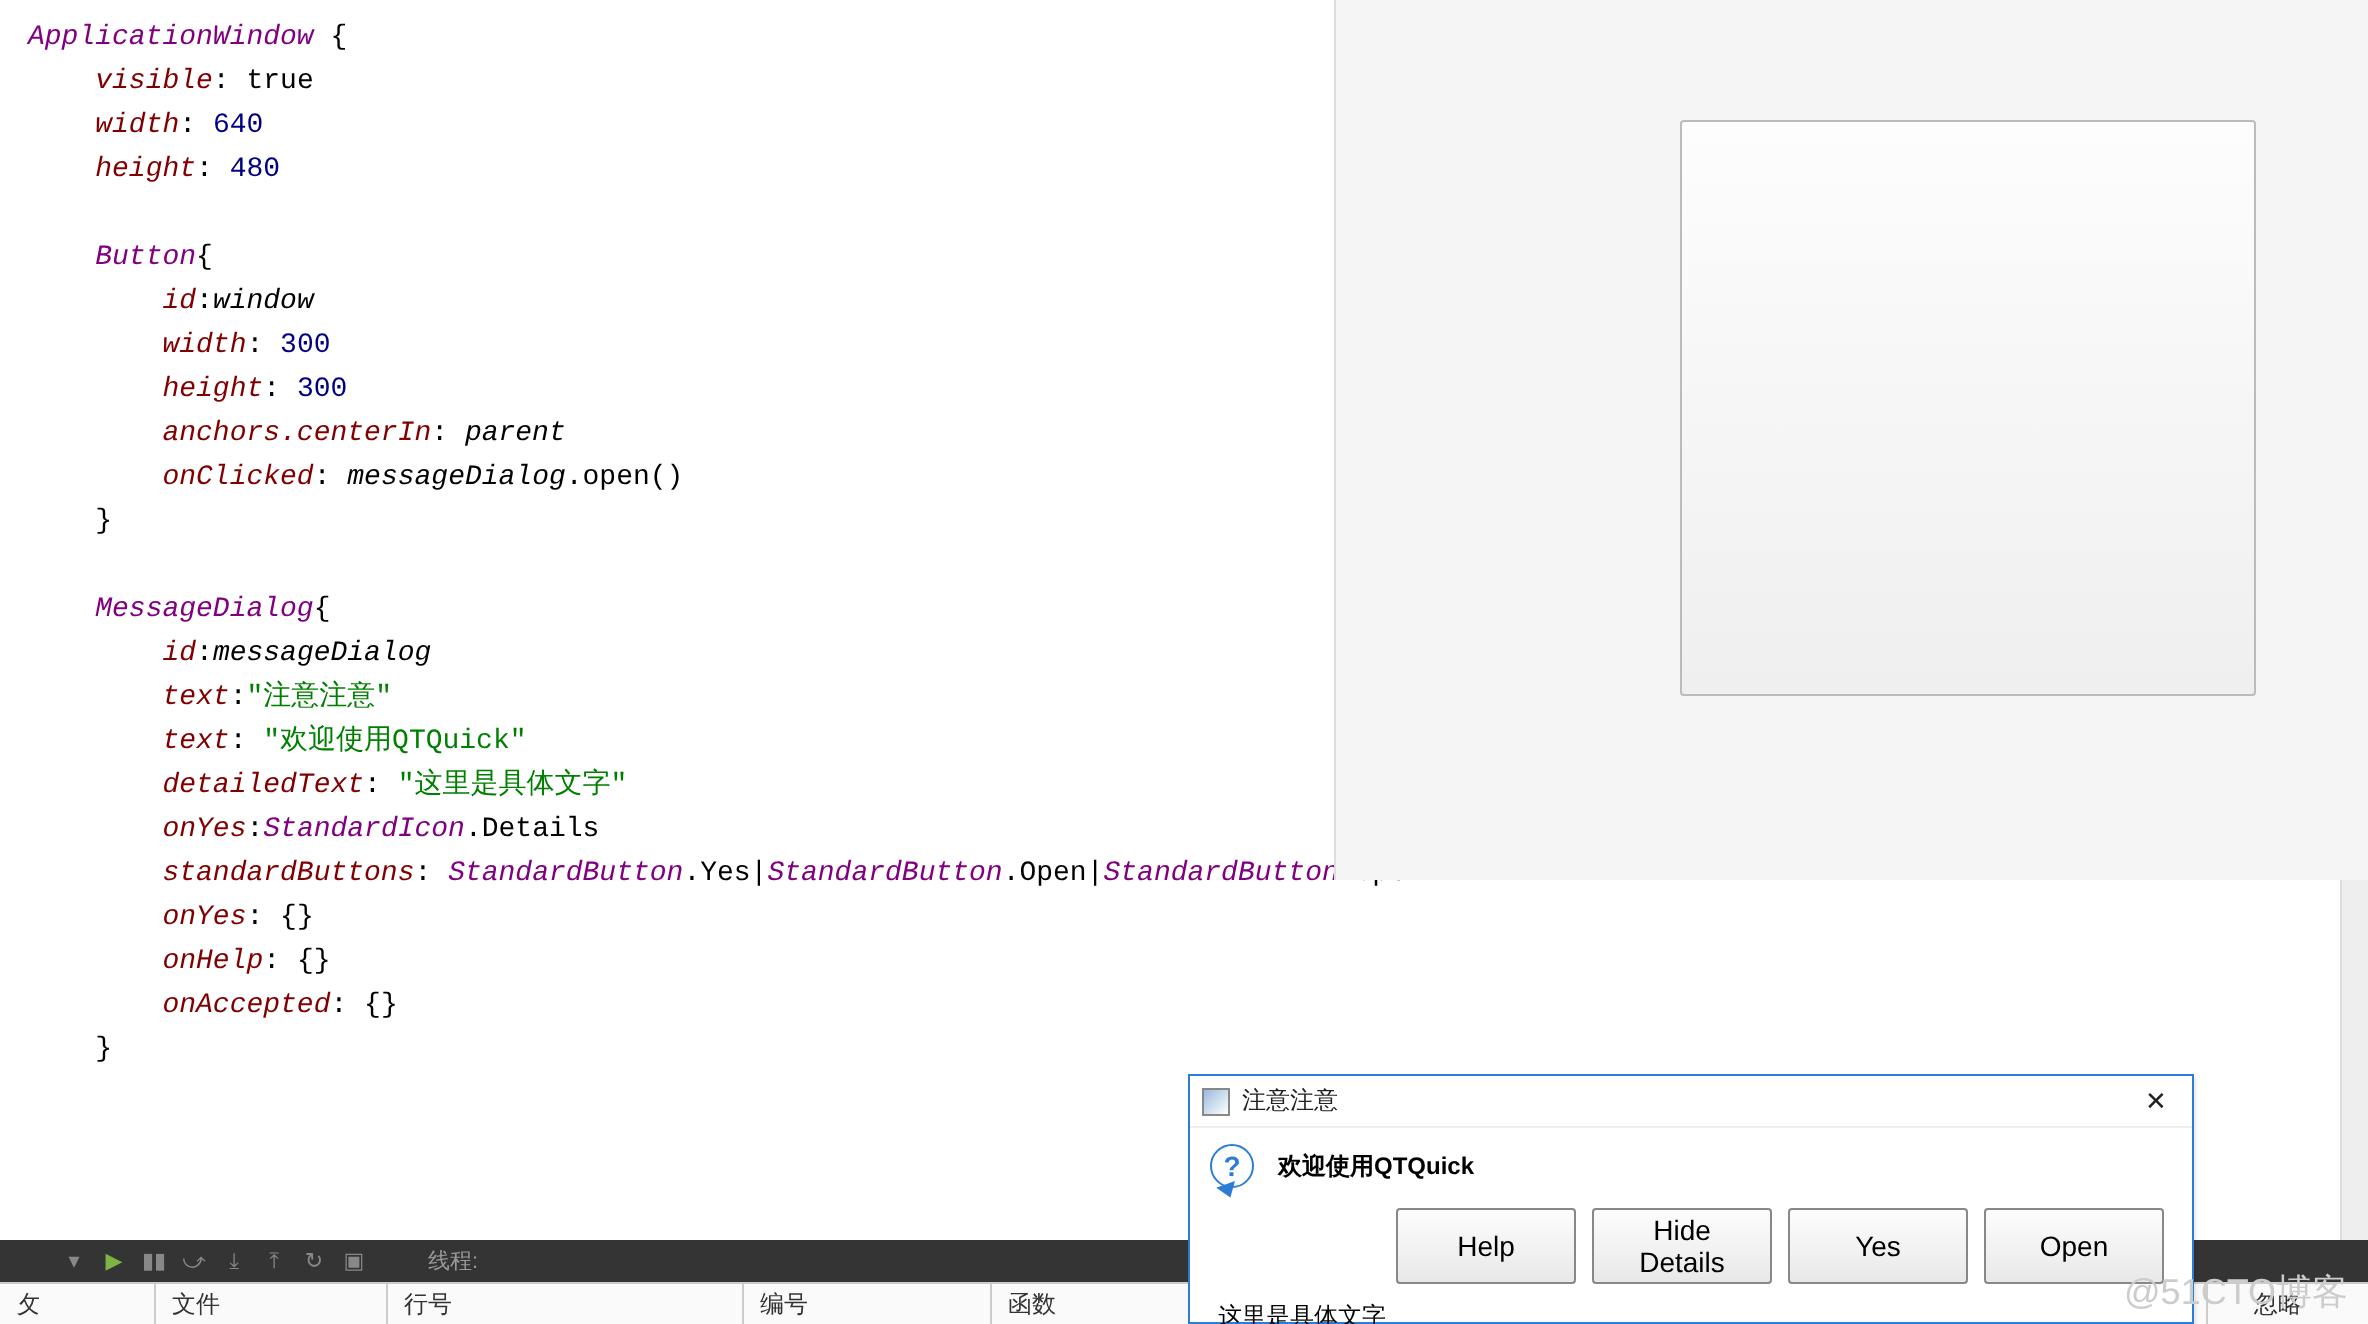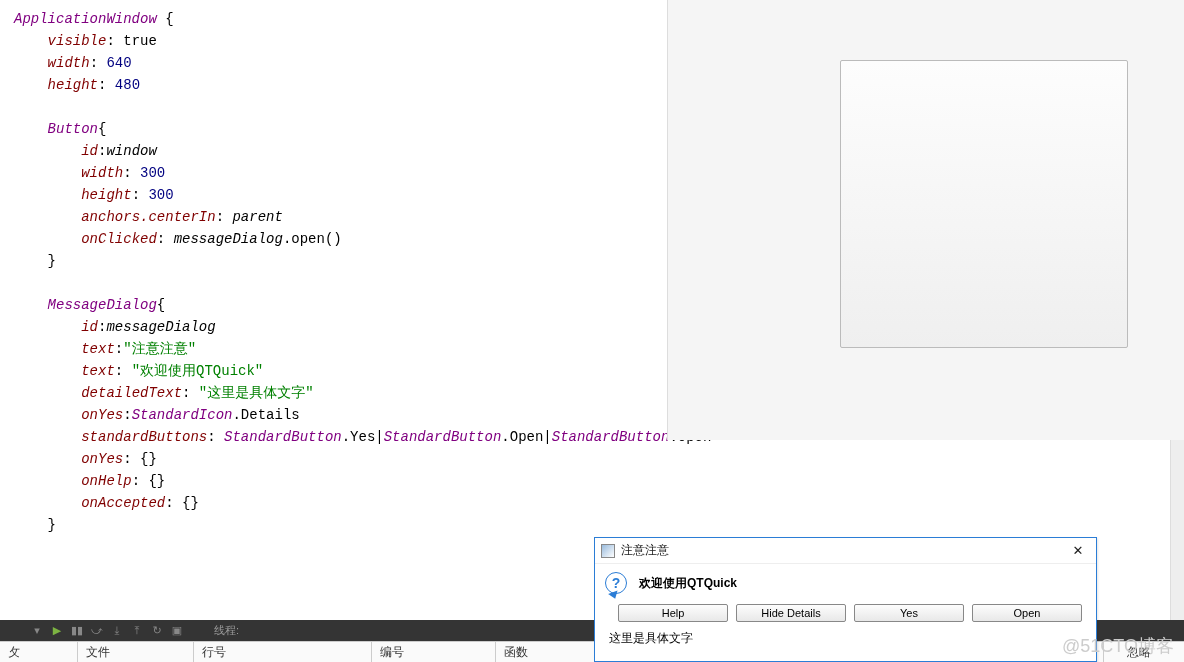--- a/index.html
+++ b/index.html
@@ -79,21 +79,21 @@
   width: 22px; height: 22px; border: 1.5px solid #2b7dd6; border-radius: 50%;
   background: #fff; display: flex; align-items: center; justify-content: center;
   color: #2b7dd6; font-weight: bold; font-size: 14px;
 }
 .q-icon .tail { position: absolute; left: 4px; bottom: -1px; width: 0; height: 0;
   border-left: 5px solid transparent; border-right: 5px solid transparent;
   border-top: 7px solid #2b7dd6; transform: rotate(-20deg); }
 .msg-text { font-weight: bold; color: #000; padding-top: 3px; }
 .dialog-buttons { display: flex; gap: 8px; justify-content: flex-end; padding: 2px 14px 6px; }
 .dialog-buttons button {
-  font-family: inherit; font-size: 11px; padding: 2px 12px; width: 110px;
+  font-family: inherit; font-size: 14px; padding: 2px 12px; width: 90px;
   background: linear-gradient(#fdfdfd,#e8e8e8); border: 1px solid #888; border-radius: 2px;
   cursor: pointer;
 }
 .dialog-detail { padding: 2px 14px; color: #000; }
 
 .watermark {
   position: absolute; right: 10px; bottom: 4px; color: #ccc;
   font-family: sans-serif; font-size: 18px;
 }
 .right-strip {

